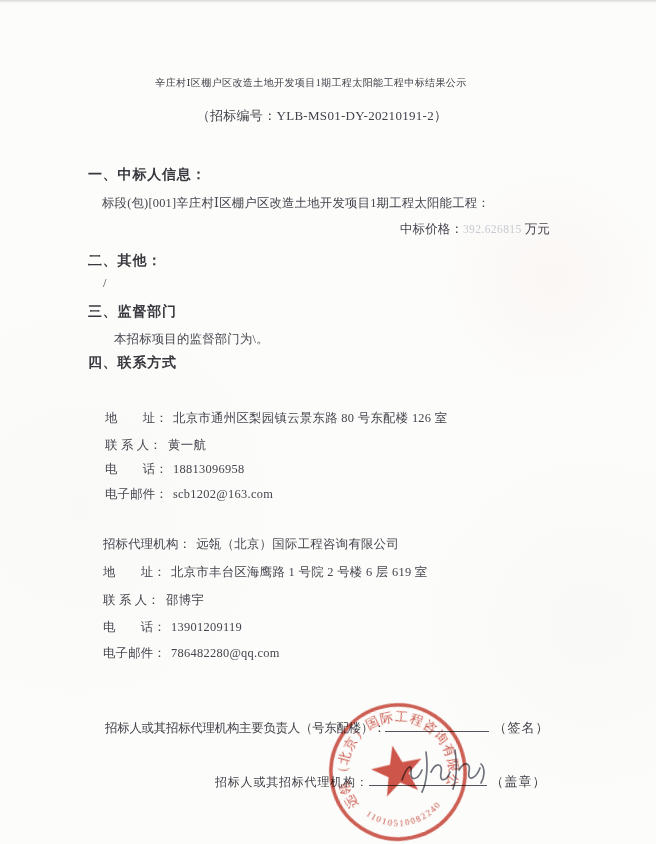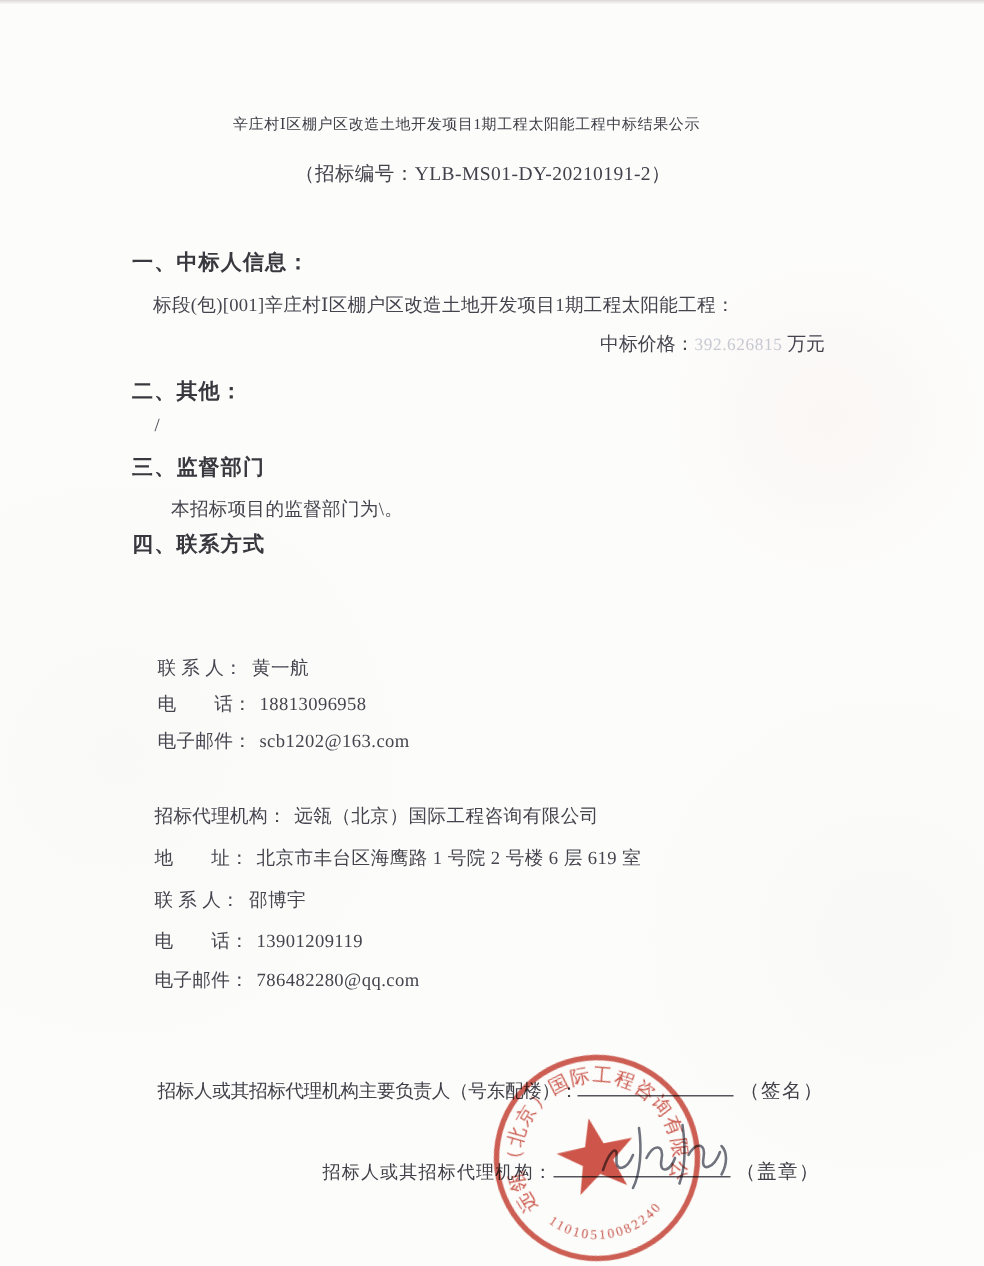--- a/index.html
+++ b/index.html
@@ -51,20 +51,21 @@
 
   <div class="abs sec-heading" style="top:252px;">二、其他：</div>
   <div class="abs body-line" style="left:103px;top:276px;">/</div>
 
   <div class="abs sec-heading" style="top:303px;">三、监督部门</div>
   <div class="abs body-line" style="left:114px;top:331px;">本招标项目的监督部门为\。</div>
 
   <div class="abs sec-heading" style="top:354px;">四、联系方式</div>
 
   <div class="abs" style="left:105px;top:383px;width:460px;height:115px;">
+    <div class="crow" style="top:27px;"><span class="clabel">地　　址：</span><span class="cvalue">北京市通州区梨园镇云景东路 80 号东配楼 126 室</span></div>
     <div class="crow" style="top:54px;"><span class="clabel">联 系 人：</span><span class="cvalue">黄一航</span></div>
     <div class="crow" style="top:78px;"><span class="clabel">电　　话：</span><span class="cvalue">18813096958</span></div>
     <div class="crow" style="top:103px;"><span class="clabel">电子邮件：</span><span class="cvalue">scb1202@163.com</span></div>
   </div>
 
   <div class="abs" style="left:103px;top:536px;width:470px;height:125px;">
     <div class="crow" style="top:0;"><span class="clabel" style="min-width:0;">招标代理机构：</span><span class="cvalue">远瓴（北京）国际工程咨询有限公司</span></div>
     <div class="crow" style="top:28px;"><span class="clabel">地　　址：</span><span class="cvalue">北京市丰台区海鹰路 1 号院 2 号楼 6 层 619 室</span></div>
     <div class="crow" style="top:56px;"><span class="clabel">联 系 人：</span><span class="cvalue">邵博宇</span></div>
     <div class="crow" style="top:83px;"><span class="clabel">电　　话：</span><span class="cvalue">13901209119</span></div>

